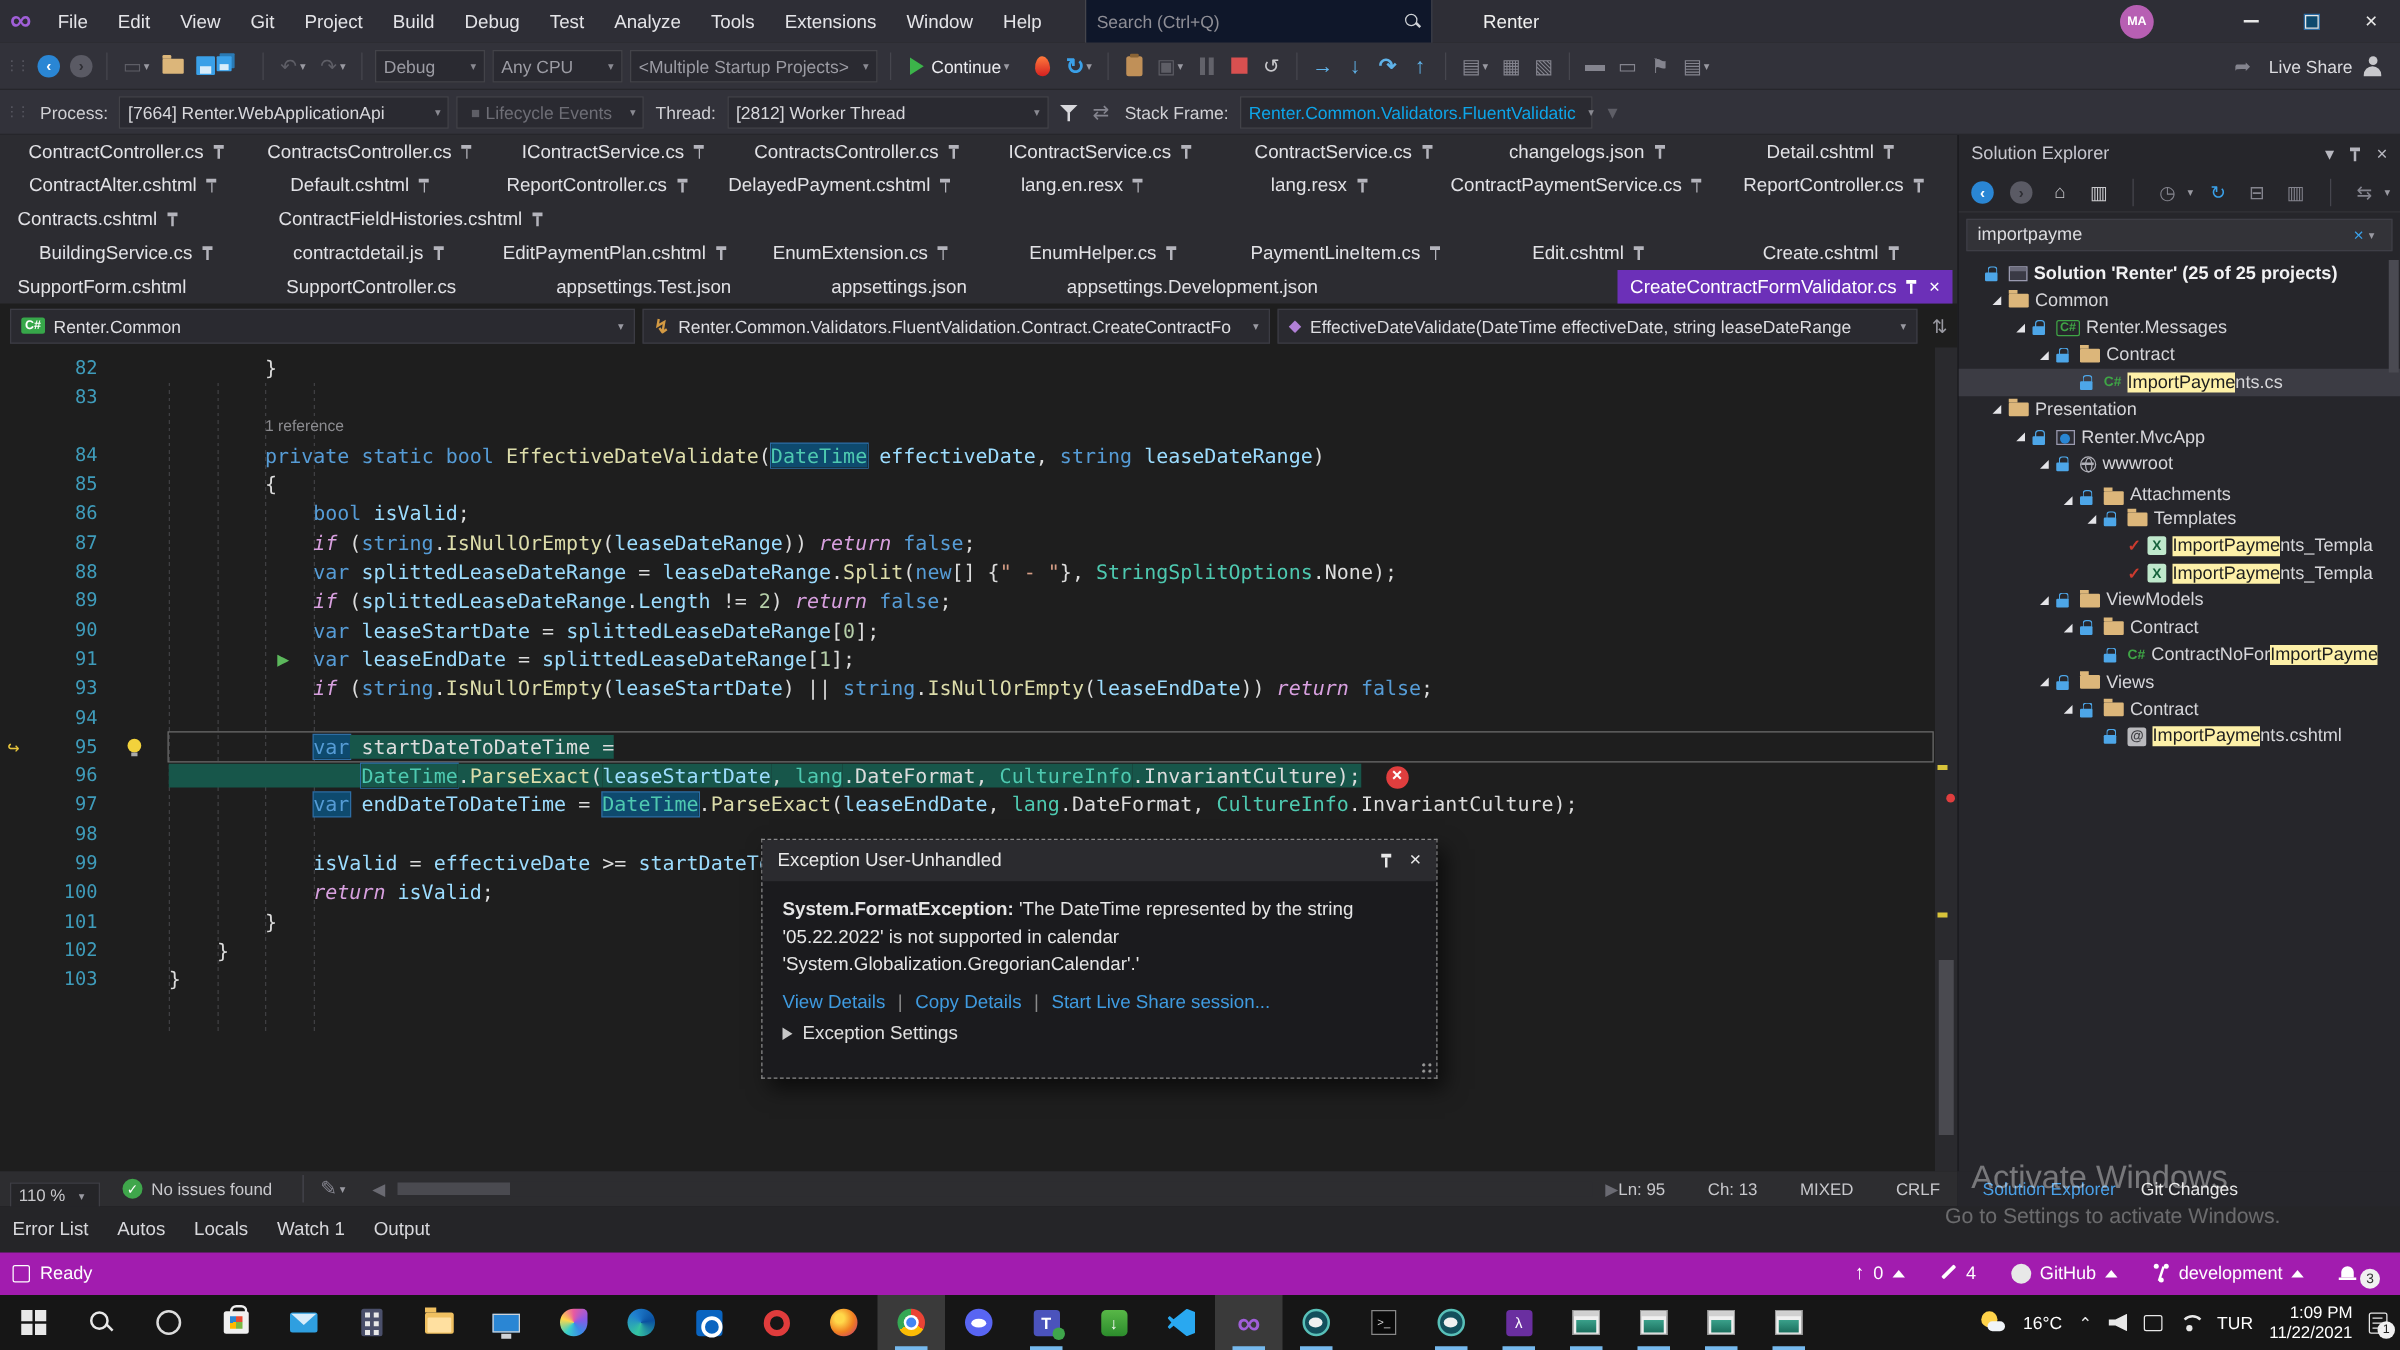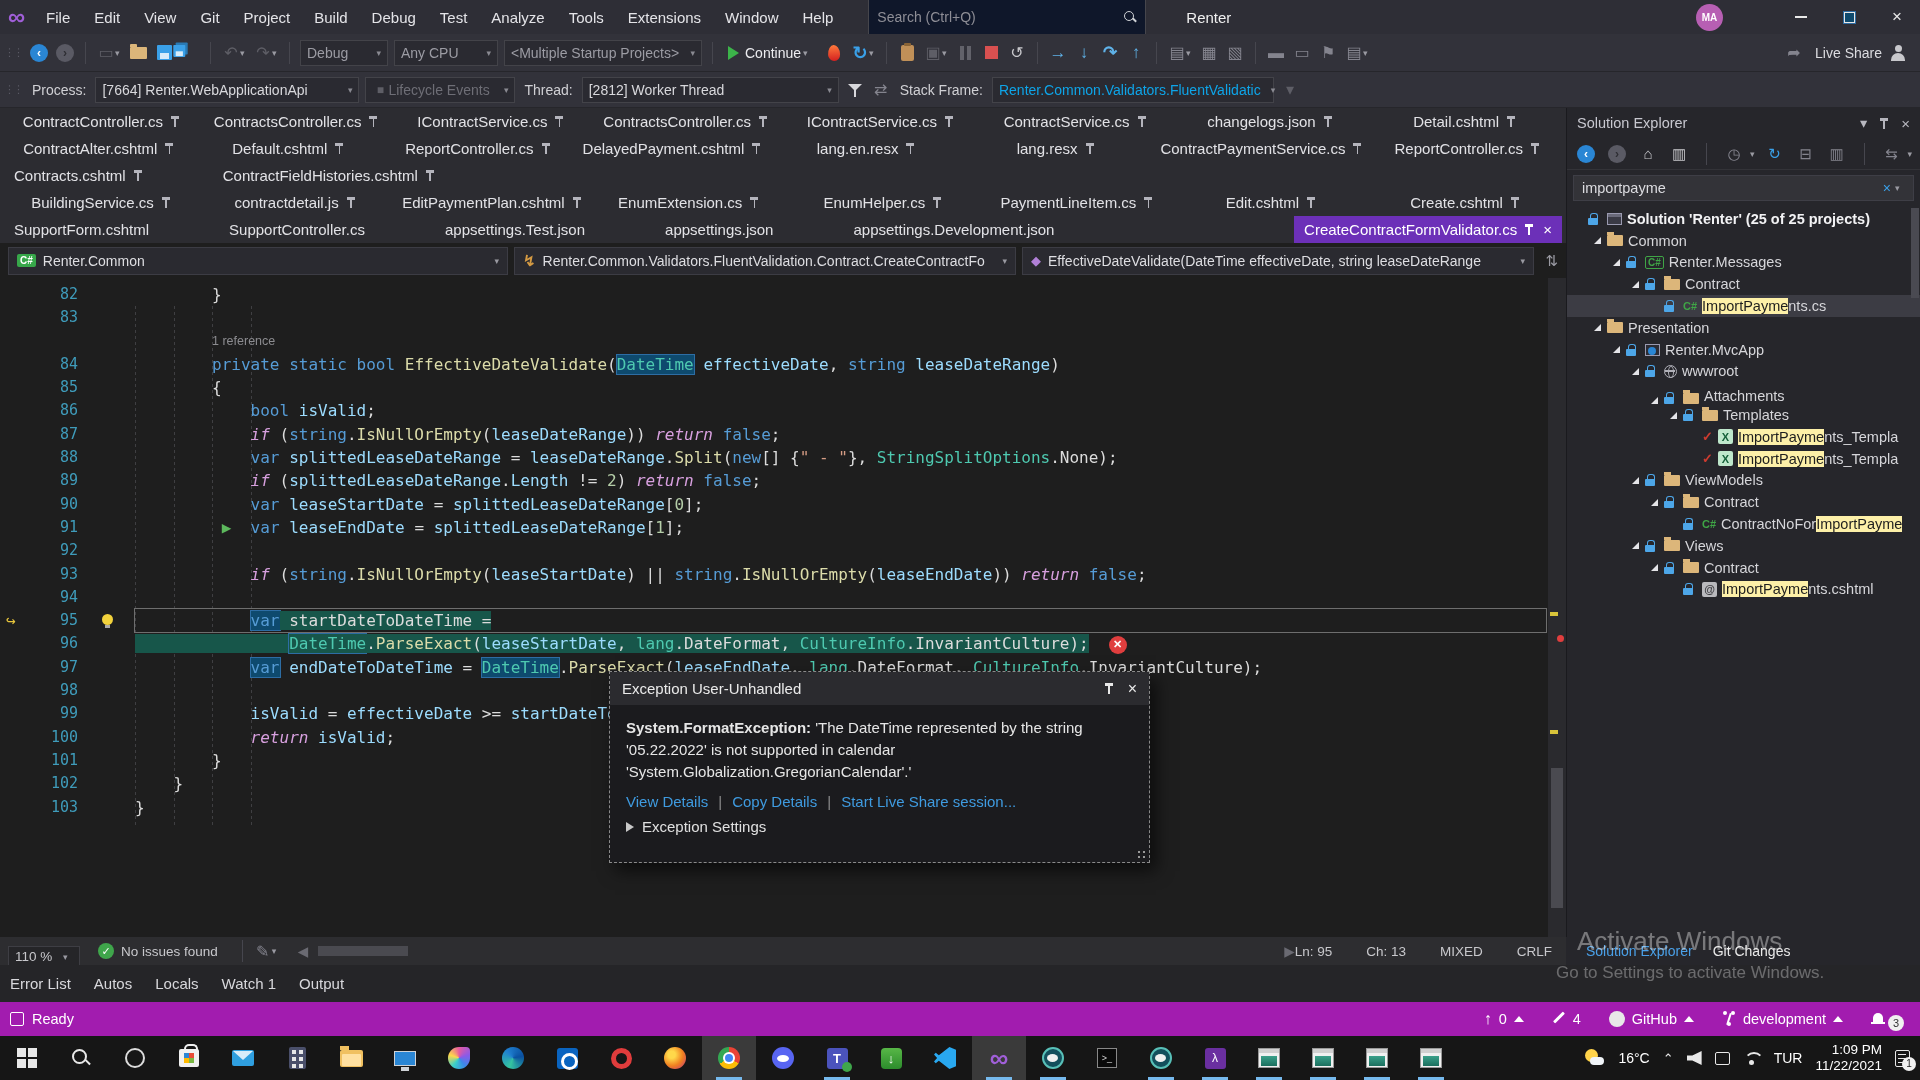--- a/index.html
+++ b/index.html
@@ -579,21 +579,20 @@
         <div class="code-line"><span class="ln">83</span><span class="line-body"></span></div>
         <div class="code-line ref-row"><span class="refnote">1 reference</span></div>
         <div class="code-line"><span class="ln">84</span><span class="line-body"><span class="tok p">        </span><span class="tok k">private</span><span class="tok p"> </span><span class="tok k">static</span><span class="tok p"> </span><span class="tok k">bool</span><span class="tok p"> </span><span class="tok m">EffectiveDateValidate</span><span class="tok p">(</span><span class="tok t box">DateTime</span><span class="tok p"> </span><span class="tok v">effectiveDate</span><span class="tok p">, </span><span class="tok k">string</span><span class="tok p"> </span><span class="tok v">leaseDateRange</span><span class="tok p">)</span></span></div>
         <div class="code-line"><span class="ln">85</span><span class="line-body"><span class="tok p">        {</span></span></div>
         <div class="code-line"><span class="ln">86</span><span class="line-body"><span class="tok p">            </span><span class="tok k">bool</span><span class="tok p"> </span><span class="tok v">isValid</span><span class="tok p">;</span></span></div>
         <div class="code-line"><span class="ln">87</span><span class="line-body"><span class="tok p">            </span><span class="tok c">if</span><span class="tok p"> (</span><span class="tok k">string</span><span class="tok p">.</span><span class="tok m">IsNullOrEmpty</span><span class="tok p">(</span><span class="tok v">leaseDateRange</span><span class="tok p">)) </span><span class="tok c">return</span><span class="tok p"> </span><span class="tok k">false</span><span class="tok p">;</span></span></div>
         <div class="code-line"><span class="ln">88</span><span class="line-body"><span class="tok p">            </span><span class="tok k">var</span><span class="tok p"> </span><span class="tok v">splittedLeaseDateRange</span><span class="tok p"> = </span><span class="tok v">leaseDateRange</span><span class="tok p">.</span><span class="tok m">Split</span><span class="tok p">(</span><span class="tok k">new</span><span class="tok p">[] {</span><span class="tok s">" - "</span><span class="tok p">}, </span><span class="tok t">StringSplitOptions</span><span class="tok p">.None);</span></span></div>
         <div class="code-line"><span class="ln">89</span><span class="line-body"><span class="tok p">            </span><span class="tok c">if</span><span class="tok p"> (</span><span class="tok v">splittedLeaseDateRange</span><span class="tok p">.</span><span class="tok v">Length</span><span class="tok p"> != </span><span class="tok n">2</span><span class="tok p">) </span><span class="tok c">return</span><span class="tok p"> </span><span class="tok k">false</span><span class="tok p">;</span></span></div>
         <div class="code-line"><span class="ln">90</span><span class="line-body"><span class="tok p">            </span><span class="tok k">var</span><span class="tok p"> </span><span class="tok v">leaseStartDate</span><span class="tok p"> = </span><span class="tok v">splittedLeaseDateRange</span><span class="tok p">[</span><span class="tok n">0</span><span class="tok p">];</span></span></div>
         <div class="code-line"><span class="ln">91</span><span class="line-body"><span class="tok p">         </span><span class="tok g">▶</span><span class="tok p">  </span><span class="tok k">var</span><span class="tok p"> </span><span class="tok v">leaseEndDate</span><span class="tok p"> = </span><span class="tok v">splittedLeaseDateRange</span><span class="tok p">[</span><span class="tok n">1</span><span class="tok p">];</span></span></div>
-        <div class="code-line"><span class="ln">92</span><span class="line-body"></span></div>
         <div class="code-line"><span class="ln">93</span><span class="line-body"><span class="tok p">            </span><span class="tok c">if</span><span class="tok p"> (</span><span class="tok k">string</span><span class="tok p">.</span><span class="tok m">IsNullOrEmpty</span><span class="tok p">(</span><span class="tok v">leaseStartDate</span><span class="tok p">) || </span><span class="tok k">string</span><span class="tok p">.</span><span class="tok m">IsNullOrEmpty</span><span class="tok p">(</span><span class="tok v">leaseEndDate</span><span class="tok p">)) </span><span class="tok c">return</span><span class="tok p"> </span><span class="tok k">false</span><span class="tok p">;</span></span></div>
         <div class="code-line"><span class="ln">94</span><span class="line-body"></span></div>
         <div class="code-line frame"><span class="cur-arrow">↪</span><span class="ln">95</span><span class="bulb"></span><span class="line-body"><span class="tok p">            </span><span class="tok k box">var</span><span class="tok p sel"> startDateToDateTime =</span></span></div>
         <div class="code-line"><span class="ln">96</span><span class="line-body"><span class="tok p sel">                </span><span class="tok t box sel">DateTime</span><span class="tok p sel">.</span><span class="tok m sel">ParseExact</span><span class="tok p sel">(</span><span class="tok v sel">leaseStartDate</span><span class="tok p sel">, </span><span class="tok t sel">lang</span><span class="tok p sel">.DateFormat, </span><span class="tok t sel">CultureInfo</span><span class="tok p sel">.InvariantCulture);</span><span class="err-badge">✕</span></span></div>
         <div class="code-line"><span class="ln">97</span><span class="line-body"><span class="tok p">            </span><span class="tok k box">var</span><span class="tok p"> </span><span class="tok v">endDateToDateTime</span><span class="tok p"> = </span><span class="tok t box">DateTime</span><span class="tok p">.</span><span class="tok m">ParseExact</span><span class="tok p">(</span><span class="tok v">leaseEndDate</span><span class="tok p">, </span><span class="tok t">lang</span><span class="tok p">.DateFormat, </span><span class="tok t">CultureInfo</span><span class="tok p">.InvariantCulture);</span></span></div>
         <div class="code-line"><span class="ln">98</span><span class="line-body"></span></div>
         <div class="code-line"><span class="ln">99</span><span class="line-body"><span class="tok p">            </span><span class="tok v">isValid</span><span class="tok p"> = </span><span class="tok v">effectiveDate</span><span class="tok p"> &gt;= </span><span class="tok v">startDateTo</span></span></div>
         <div class="code-line"><span class="ln">100</span><span class="line-body"><span class="tok p">            </span><span class="tok c">return</span><span class="tok p"> </span><span class="tok v">isValid</span><span class="tok p">;</span></span></div>
         <div class="code-line"><span class="ln">101</span><span class="line-body"><span class="tok p">        }</span></span></div>
         <div class="code-line"><span class="ln">102</span><span class="line-body"><span class="tok p">    }</span></span></div>

